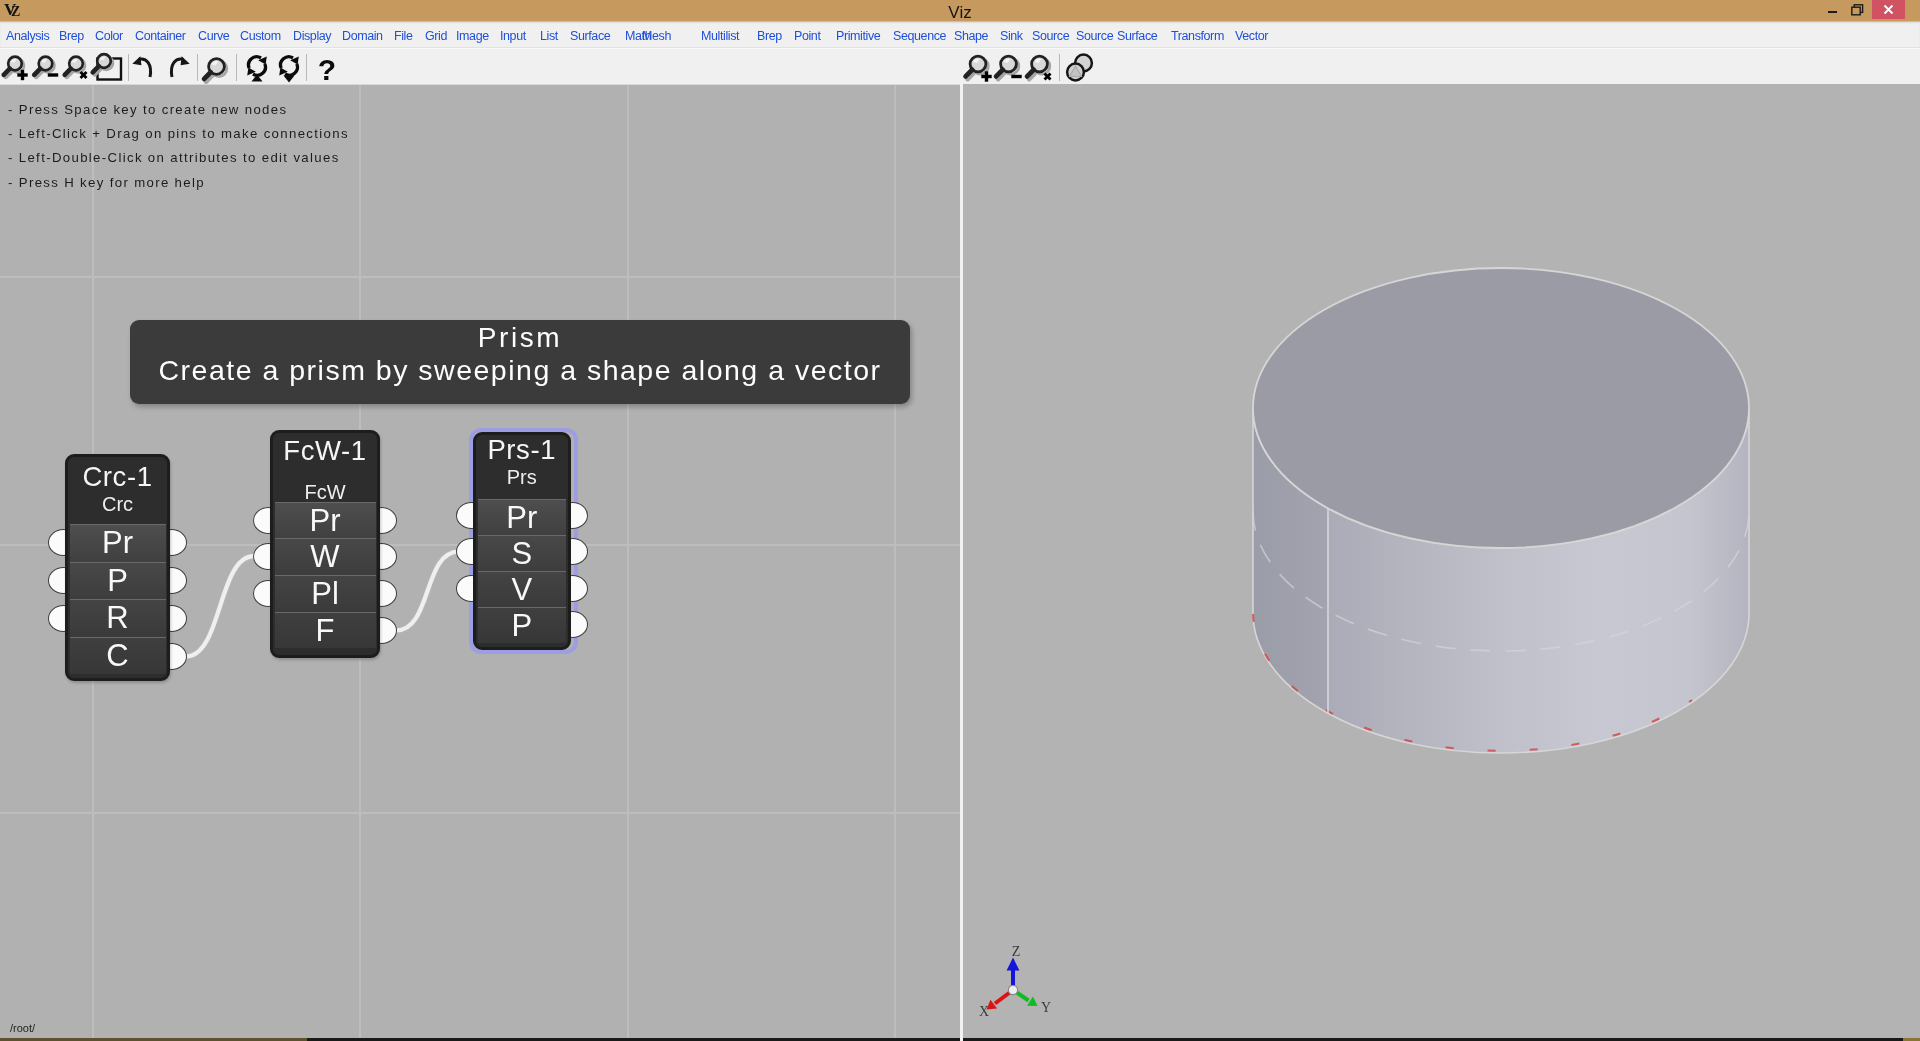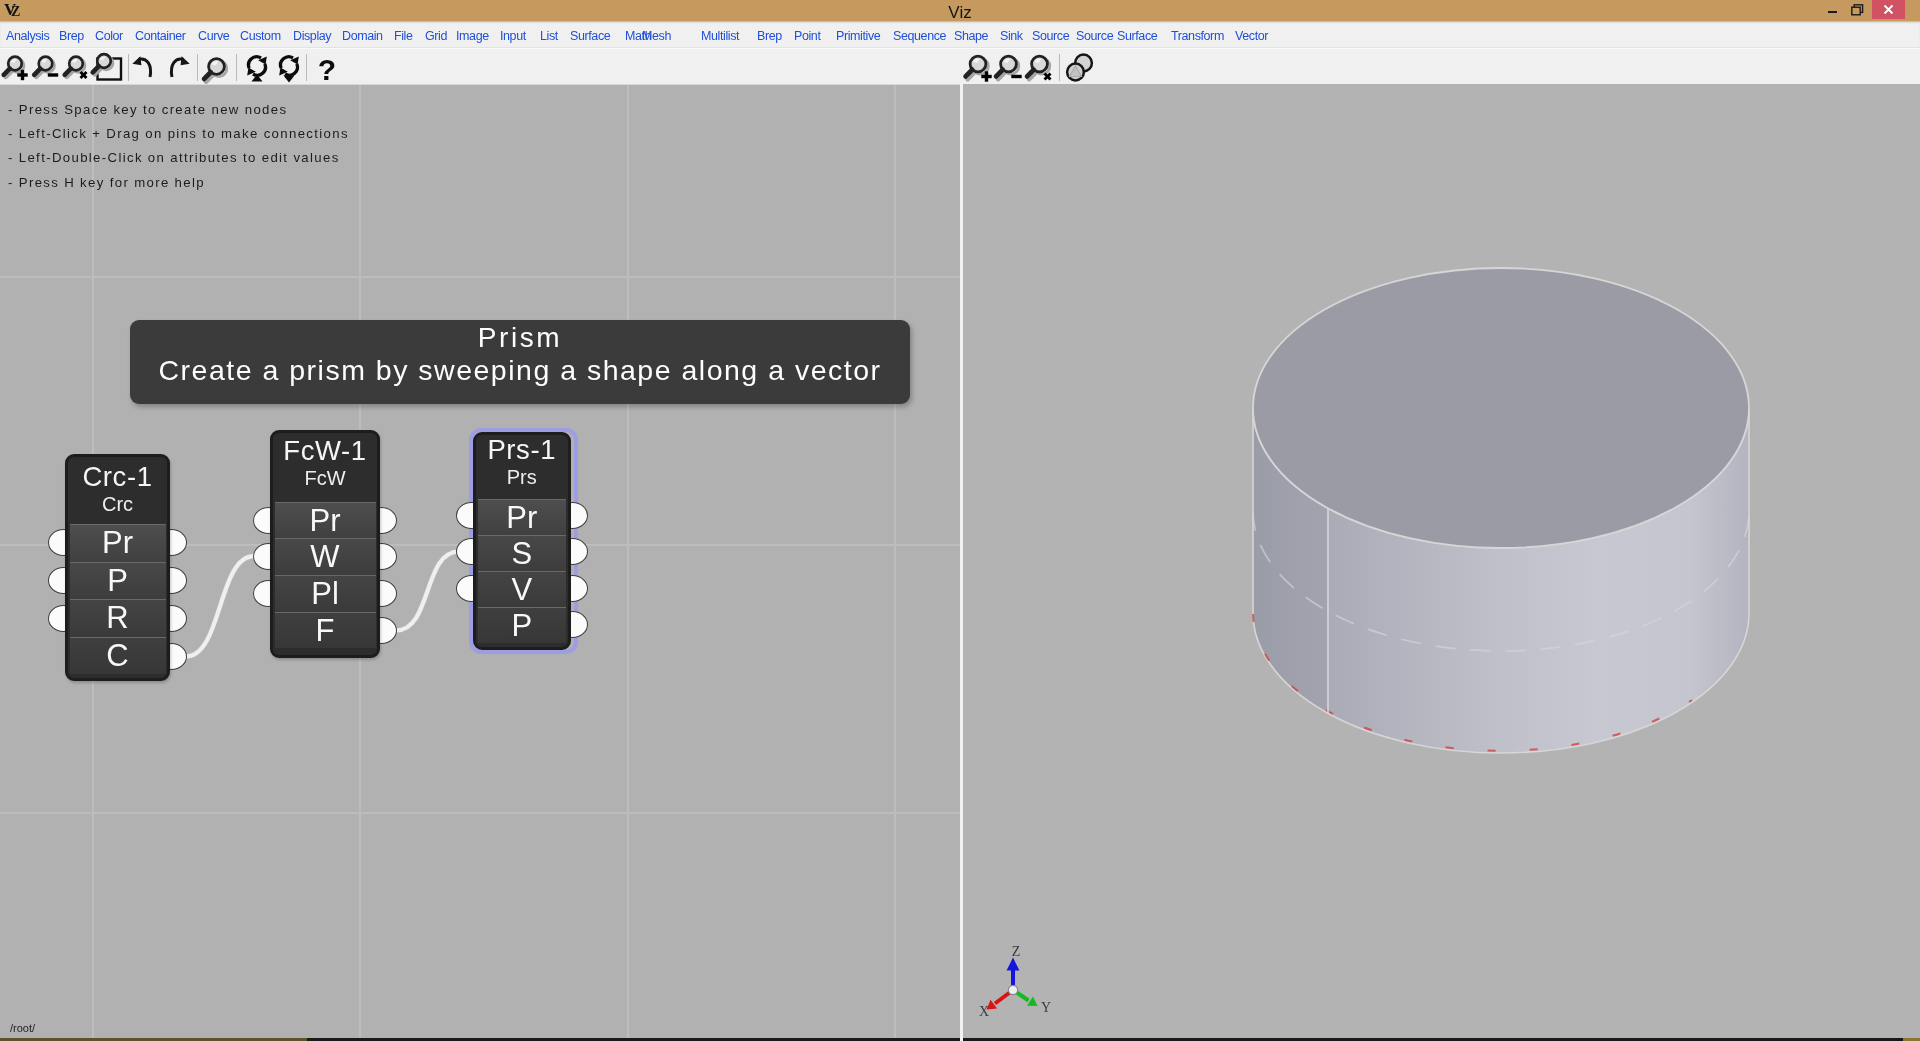--- a/index.html
+++ b/index.html
@@ -246,21 +246,21 @@
     <div class="nrows" style="top:67px">
       <div class="nrow" style="height:37.5px">Pr</div>
         <div class="nrow" style="height:37.5px">P</div>
         <div class="nrow" style="height:37.5px">R</div>
         <div class="nrow" style="height:37.5px">C</div>
     </div>
   </div>
 
   <div class="node" style="left:270px;top:429.5px;width:110px;height:228px;">
     <div class="nname" style="top:3.5px">FcW-1</div>
-    <div class="ntype" style="top:34px">FcW</div>
+    <div class="ntype" style="top:48px">FcW</div>
     <div class="nrows" style="top:69.1px">
       <div class="nrow" style="height:36.7px">Pr</div>
         <div class="nrow" style="height:36.7px">W</div>
         <div class="nrow" style="height:36.7px">Pl</div>
         <div class="nrow" style="height:36.7px">F</div>
     </div>
   </div>
 
   <div class="selwrap" style="left:468.5px;top:427.5px;width:109px;height:226px;"></div>
   <div class="node" style="left:473px;top:431.5px;width:97.5px;height:218px;box-shadow:none;">

